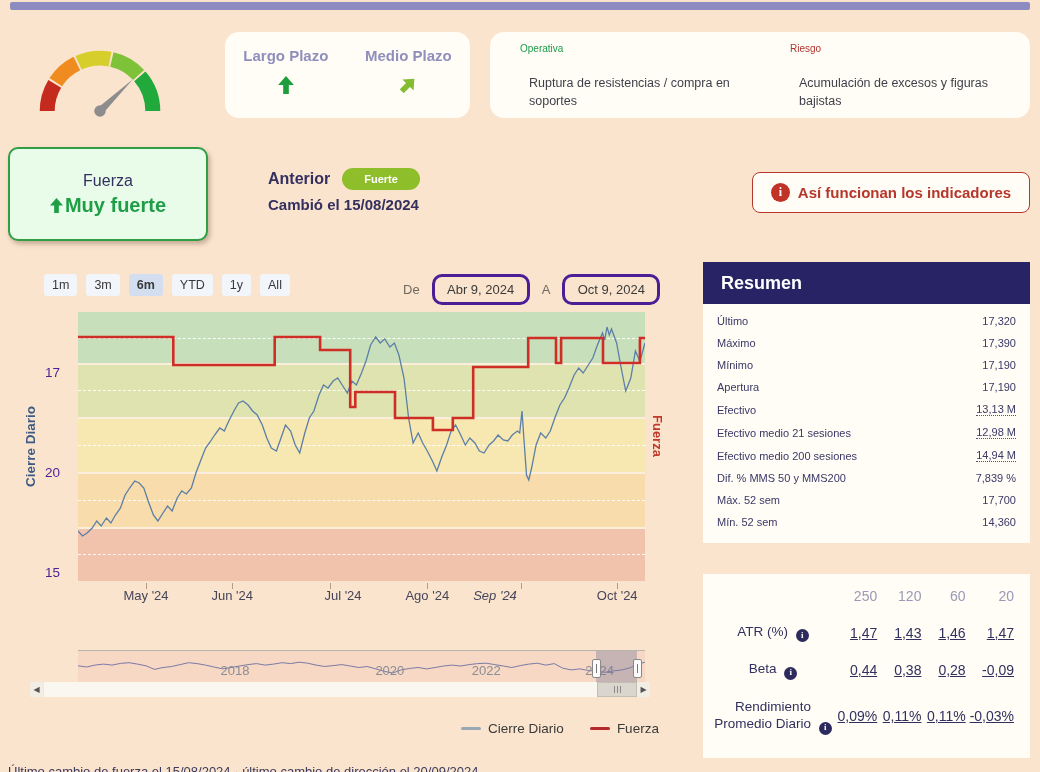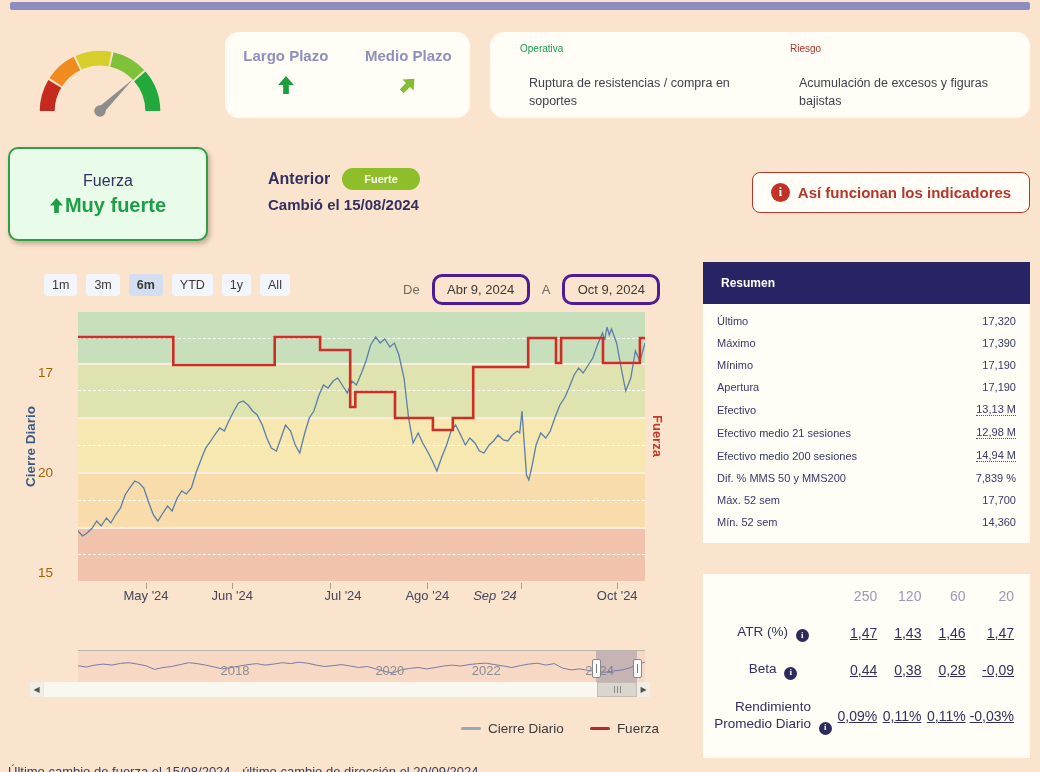--- a/index.html
+++ b/index.html
@@ -36,21 +36,21 @@
       font-family:"Liberation Sans",sans-serif;cursor:pointer;min-width:26px;}
   .rbtn.active{background:#d3dff0;font-weight:bold;}
   .dates{position:absolute;left:403px;top:274px;display:flex;align-items:center;gap:12px;}
   .dlab{color:#6f6a5f;font-size:13px;}
   .datebox{display:inline-flex;align-items:center;justify-content:center;width:92px;height:25px;
       border:3px solid #4c1d95;border-radius:10px;font-size:13px;color:#3a3a3a;background:transparent;}
   .ylab-left{position:absolute;left:23px;top:376px;height:140px;writing-mode:vertical-rl;transform:rotate(180deg);
       color:#3c5a84;font-weight:bold;font-size:13.5px;text-align:center;}
   .ylab-right{position:absolute;left:650px;top:388px;height:95px;writing-mode:vertical-rl;
       color:#c0392b;font-weight:bold;font-size:13px;text-align:center;}
-  .ytick{position:absolute;left:38px;width:30px;text-align:left;font-size:13.5px;color:#a16207;}
+  .ytick{position:absolute;left:30px;width:30px;text-align:right;font-size:13.5px;color:#4c1d95;}
   .plot{position:absolute;left:78px;top:310px;width:567px;height:273px;}
   .band{position:absolute;left:0;width:567px;box-sizing:border-box;}
   .dashline{position:absolute;left:0;width:567px;height:0;border-top:1px dashed rgba(255,255,255,.9);}
   .plot svg{position:absolute;left:0;top:0;}
   .xtickmark{position:absolute;width:1px;height:6px;background:#b59c8a;top:583px;}
   .xticklab{position:absolute;top:588px;width:80px;text-align:center;font-size:13px;color:#45455a;}
   .nav{position:absolute;left:78px;top:650px;width:567px;height:33px;background:#f6d8c4;border-top:1px solid #b8b4ac;}
   .nav svg{position:absolute;left:0;top:0;}
   .navsel{position:absolute;top:0;height:33px;background:rgba(120,118,155,.38);}
   .handle{position:absolute;top:8px;width:7px;height:17px;background:#fbfbfb;border:1px solid #888;border-radius:2px;
@@ -60,21 +60,21 @@
   .sb-arrow{position:absolute;top:682px;width:13px;height:15px;background:#f2eee5;color:#555;font-size:8px;
       display:flex;align-items:center;justify-content:center;cursor:pointer;}
   .sb-track{position:absolute;left:44px;top:682px;width:593px;height:15px;background:#faf7f0;}
   .sb-thumb{position:absolute;left:553px;top:0;width:40px;height:15px;background:#dad6ce;border:1px solid #c2beb6;
       box-sizing:border-box;display:flex;align-items:center;justify-content:center;gap:2px;cursor:grab;}
   .sb-thumb i{display:block;width:1px;height:7px;background:#8a8a8a;}
   .legend{position:absolute;left:420px;top:721px;width:280px;display:flex;justify-content:center;gap:26px;}
   .litem{display:flex;align-items:center;gap:7px;font-size:13.5px;color:#3a3a3a;cursor:pointer;}
   .lline{width:20px;height:3px;border-radius:2px;}
   .resumen{position:absolute;left:703px;top:262px;width:327px;}
-  .res-head{height:42px;background:#272364;color:#fff;font-weight:bold;font-size:12px;line-height:42px;padding-left:18px;}
+  .res-head{height:42px;background:#272364;color:#fff;font-weight:bold;font-size:18px;line-height:42px;padding-left:18px;}
   .res-body{background:#fffdf6;padding:6px 14px 10px 14px;}
   .rrow{display:flex;justify-content:space-between;align-items:center;padding:5px 0;font-size:11px;color:#3a3866;}
   .rval{text-align:right;}
   .rval.dotted{border-bottom:1px dotted #55536e;cursor:help;}
   .stats{position:absolute;left:703px;top:574px;width:327px;background:#fffdf6;padding:10px 12px 14px 6px;box-sizing:border-box;}
   .sgrid{display:grid;grid-template-columns:128px repeat(4,1fr);align-items:center;row-gap:0;}
   .shead{color:#9b99b5;font-size:14px;text-align:right;padding:4px 4px 10px 0;}
   .slab{color:#32305e;font-size:13.5px;text-align:center;padding:9px 0;line-height:1.3;}
   .sval{color:#32305e;font-size:14px;text-align:right;padding:9px 4px 9px 0;text-decoration:underline;}
   .istat{display:inline-flex;width:13px;height:13px;border-radius:50%;background:#2d2b5e;color:#fff;font-size:9px;

